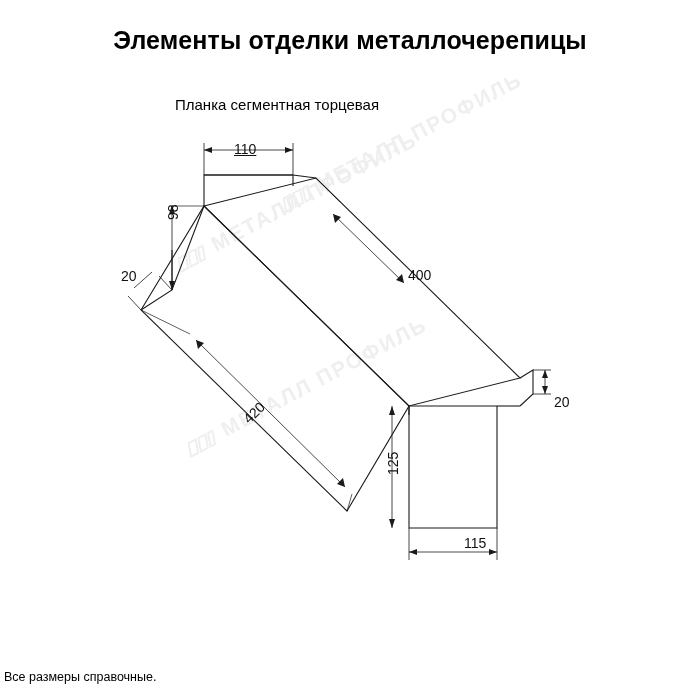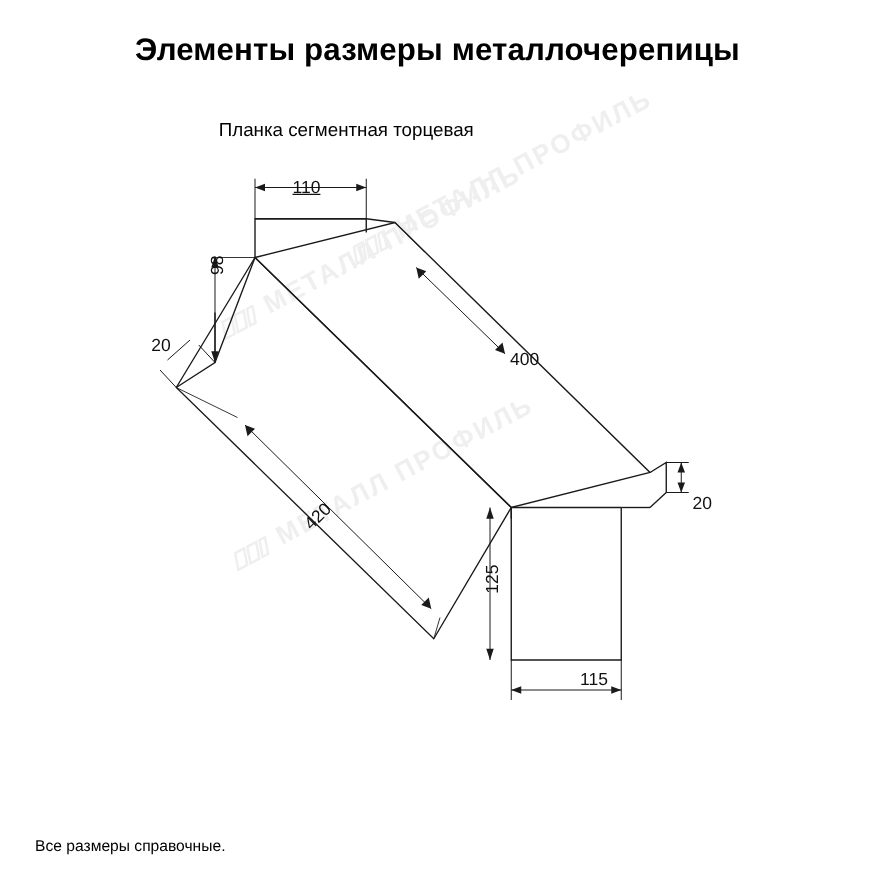--- a/index.html
+++ b/index.html
@@ -46,21 +46,21 @@
     left: 0;
   }
   .dim {
     position: absolute;
     font-size: 14px;
     color: #111;
     white-space: nowrap;
   }
   .footer {
     position: absolute;
-    left: 28px;
+    left: 4px;
     bottom: 14px;
     font-size: 12.5px;
     line-height: 18px;
     color: #000;
   }
   .footer div {
     white-space: nowrap;
   }
   .wm {
     position: absolute;
@@ -78,21 +78,21 @@
     height: 20px;
     vertical-align: -4px;
     margin-right: 8px;
   }
 </style>
 </head>
 <body>
 
 <div class="page">
 
-  <div class="title">Элементы размеры металлочерепицы</div>
+  <div class="title">Элементы отделки металлочерепицы</div>
 
   <div class="subtitle">
     <div>Планка сегментная торцевая</div>
   </div>
 
   <div class="wm" style="left:170px; top:255px; transform: rotate(-28deg);">
     <span class="wmlogo">
       <svg width="34" height="20" viewBox="0 0 34 20">
         <path d="M2 17 L6 4 L14 4 L10 17 Z M13 17 L17 4 L25 4 L21 17 Z M24 17 L28 4 L33 4 L29 17 Z" fill="none" stroke="#efefef" stroke-width="2"></path>
       </svg>
@@ -180,21 +180,21 @@
       <line x1="497" y1="528" x2="497" y2="560"></line>
       <line x1="409" y1="552" x2="497" y2="552"></line>
       <path d="M409,552 l8,-3 v6 z" fill="#1a1a1a" stroke="none"></path>
       <path d="M497,552 l-8,-3 v6 z" fill="#1a1a1a" stroke="none"></path>
     </g>
   </svg>
 
   <div class="dim" style="left:234px; top:141px;text-decoration:underline;">110</div>
   <div class="dim" style="left:165px; top:220px; transform: rotate(-90deg); transform-origin: left top;">98</div>
   <div class="dim" style="left:121px; top:268px;">20</div>
-  <div class="dim" style="left:408px; top:267px;margin-top:12px;">400</div>
+  <div class="dim" style="left:408px; top:267px;">400</div>
   <div class="dim" style="left:240px; top:415px; transform: rotate(-44deg); transform-origin: left top;">420</div>
   <div class="dim" style="left:554px; top:394px;">20</div>
   <div class="dim" style="left:385px; top:475px; transform: rotate(-90deg); transform-origin: left top;">125</div>
   <div class="dim" style="left:464px; top:535px;">115</div>
 
   <div class="footer">
     <div>Все размеры справочные.</div>
   </div>
 
 </div>

